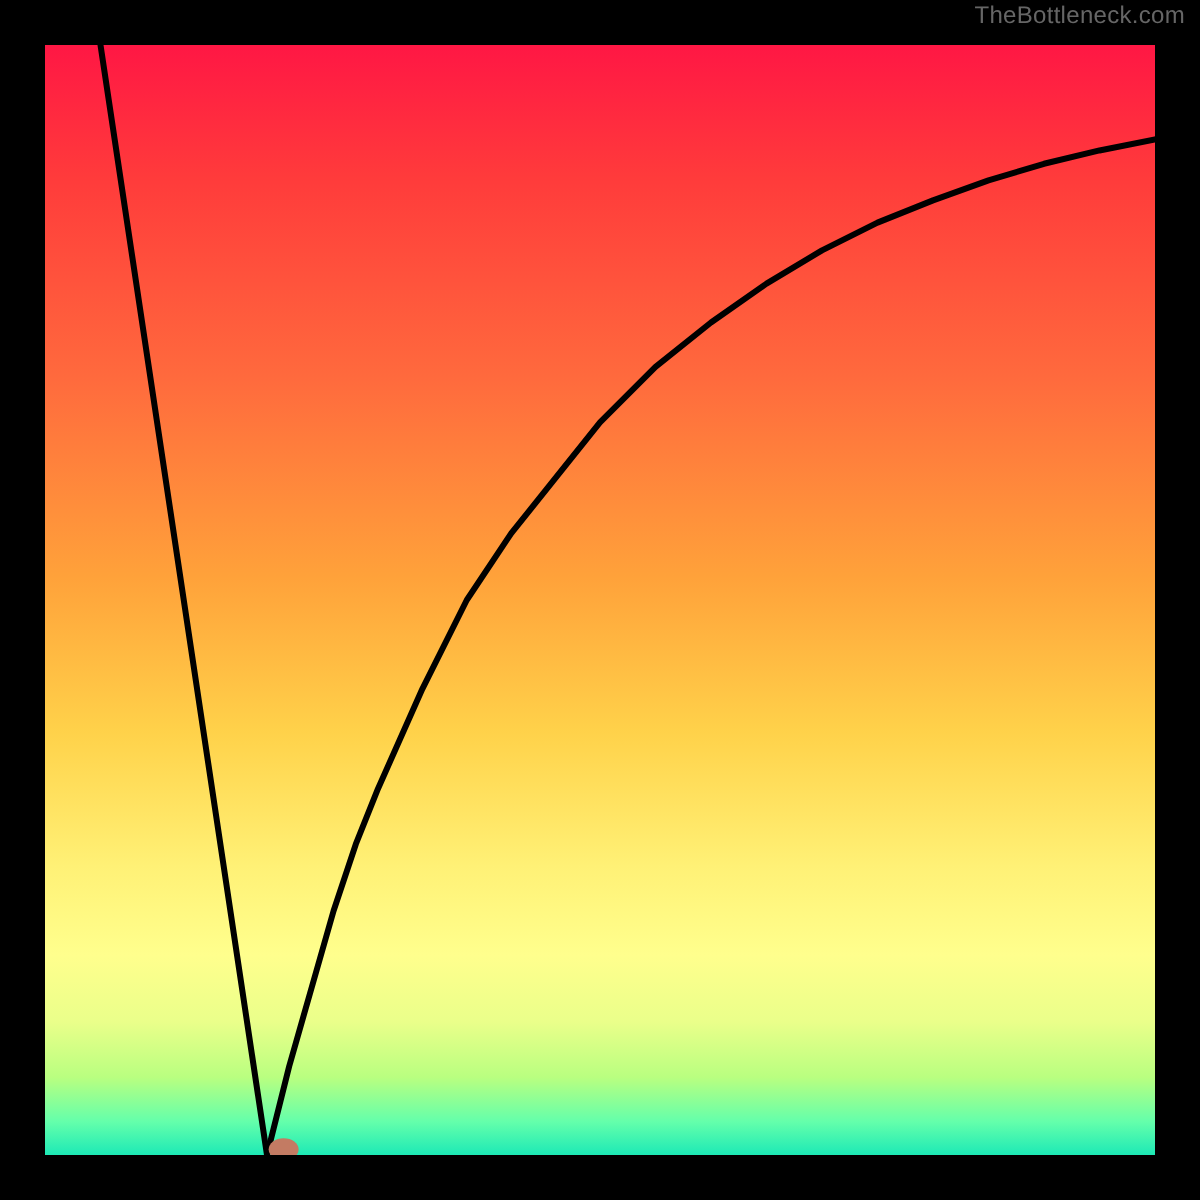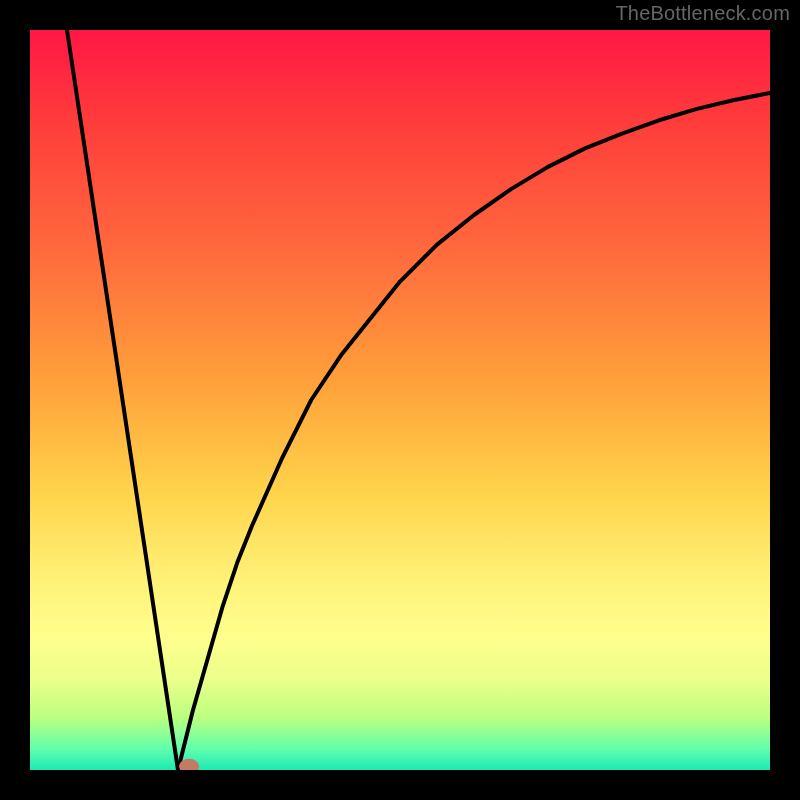--- a/index.html
+++ b/index.html
@@ -14,21 +14,21 @@
   .container {
     position: relative;
     width: 800px;
     height: 800px;
   }
   .watermark {
     position: absolute;
     top: 2px;
     right: 10px;
     color: #666;
-    font-size: 20px;
+    font-size: 16px;
     font-weight: 500;
     letter-spacing: 0.2px;
     z-index: 10;
   }
   .plot-area {
     position: absolute;
     left: 30px;
     top: 30px;
     width: 740px;
     height: 740px;

